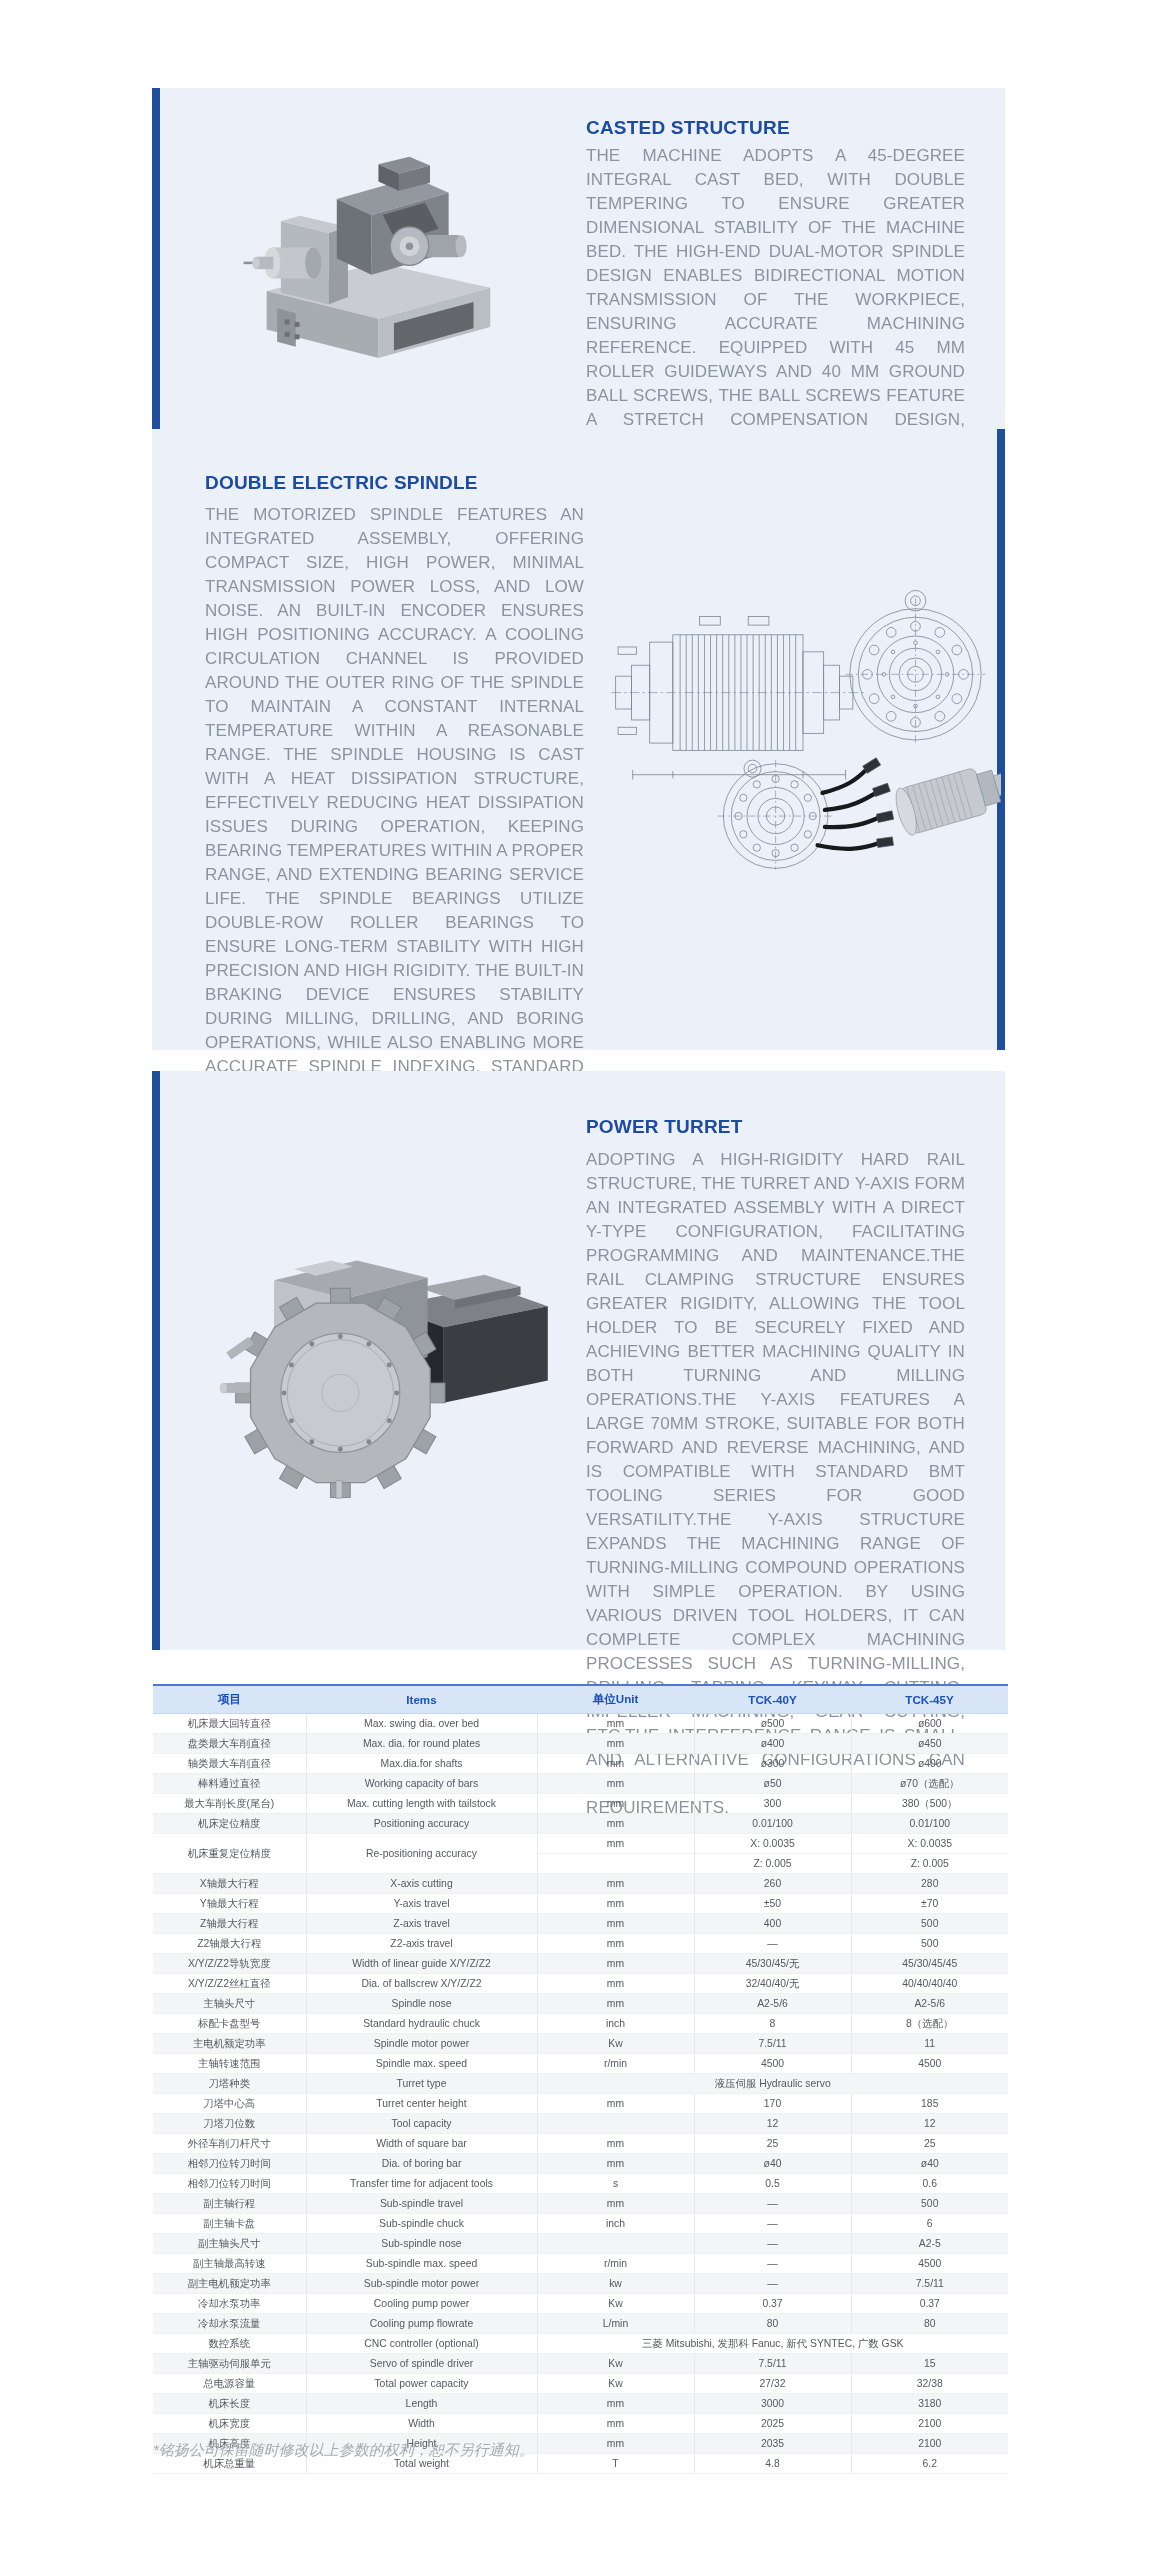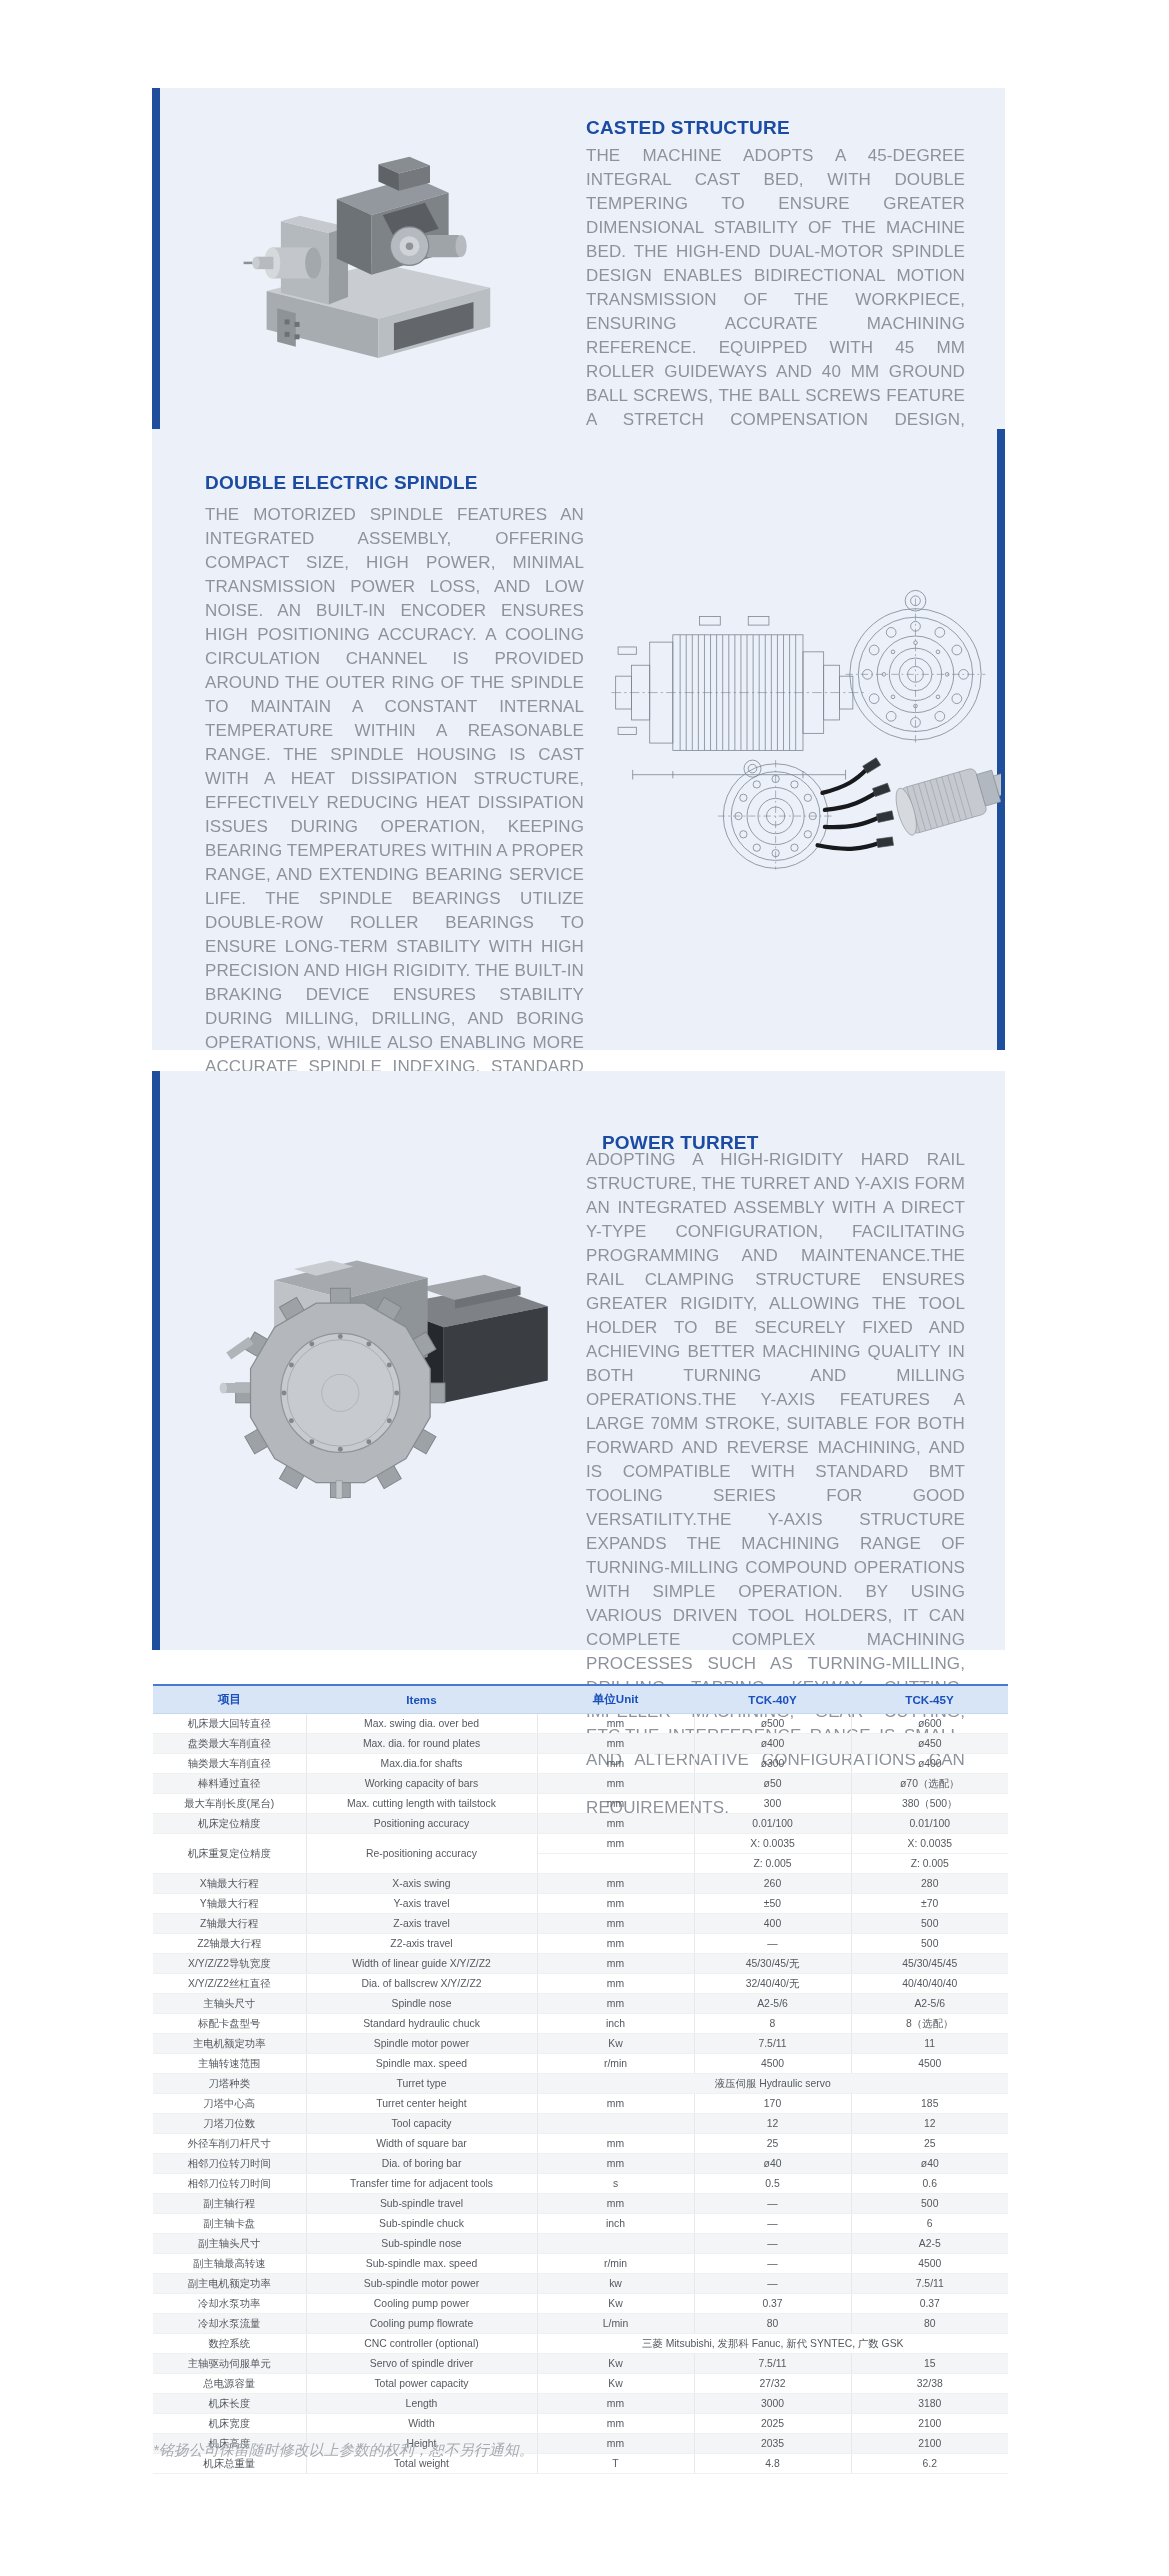--- a/index.html
+++ b/index.html
@@ -247,21 +247,21 @@
             <circle cx="146" cy="243" r="4"></circle>
             <circle cx="179" cy="209" r="4"></circle>
           <circle cx="225" cy="197" r="4"></circle>
             <circle cx="271" cy="209" r="4"></circle>
             <circle cx="304" cy="243" r="4"></circle>
         </g>
         <rect x="218" y="430" width="10" height="28" fill="#c2c6ca" stroke="#8b9095"></rect>
       </svg>
     </div>
 
-    <h2 class="panel-title" style="left:434px;top:45px;margin:16px;text-align:center;">POWER TURRET</h2>
+    <h2 class="panel-title" style="left:434px;top:45px;margin:0;text-align:center;">POWER TURRET</h2>
     <p class="panel-body" style="left:434px;top:77px;margin:0;">ADOPTING A HIGH-RIGIDITY HARD RAIL STRUCTURE, THE TURRET AND Y-AXIS FORM AN INTEGRATED ASSEMBLY WITH A DIRECT Y-TYPE CONFIGURATION, FACILITATING PROGRAMMING AND MAINTENANCE.THE RAIL CLAMPING STRUCTURE ENSURES GREATER RIGIDITY, ALLOWING THE TOOL HOLDER TO BE SECURELY FIXED AND ACHIEVING BETTER MACHINING QUALITY IN BOTH TURNING AND MILLING OPERATIONS.THE Y-AXIS FEATURES A LARGE 70MM STROKE, SUITABLE FOR BOTH FORWARD AND REVERSE MACHINING, AND IS COMPATIBLE WITH STANDARD BMT TOOLING SERIES FOR GOOD VERSATILITY.THE Y-AXIS STRUCTURE EXPANDS THE MACHINING RANGE OF TURNING-MILLING COMPOUND OPERATIONS WITH SIMPLE OPERATION. BY USING VARIOUS DRIVEN TOOL HOLDERS, IT CAN COMPLETE COMPLEX MACHINING PROCESSES SUCH AS TURNING-MILLING, DRILLING, TAPPING, KEYWAY CUTTING, IMPELLER MACHINING, GEAR CUTTING, ETC.THE INTERFERENCE RANGE IS SMALL, AND ALTERNATIVE CONFIGURATIONS CAN BE SELECTED BASED ON CUSTOMER REQUIREMENTS.</p>
   </section>
 
   <table id="spec-table">
     <colgroup>
       <col style="width:153px">
         <col style="width:231px">
         <col style="width:157px">
       <col style="width:157px">
         <col style="width:157px">
@@ -325,21 +325,21 @@
           <td>X: 0.0035</td>
           <td>X: 0.0035</td>
         </tr>
         <tr>
           <td></td>
           <td>Z: 0.005</td>
           <td>Z: 0.005</td>
         </tr>
         <tr class="alt">
           <td>X轴最大行程</td>
-          <td>X-axis swing</td>
+          <td>X-axis cutting</td>
           <td>mm</td>
           <td>260</td>
           <td>280</td>
         </tr>
         <tr>
           <td>Y轴最大行程</td>
           <td>Y-axis travel</td>
           <td>mm</td>
           <td>±50</td>
           <td>±70</td>

